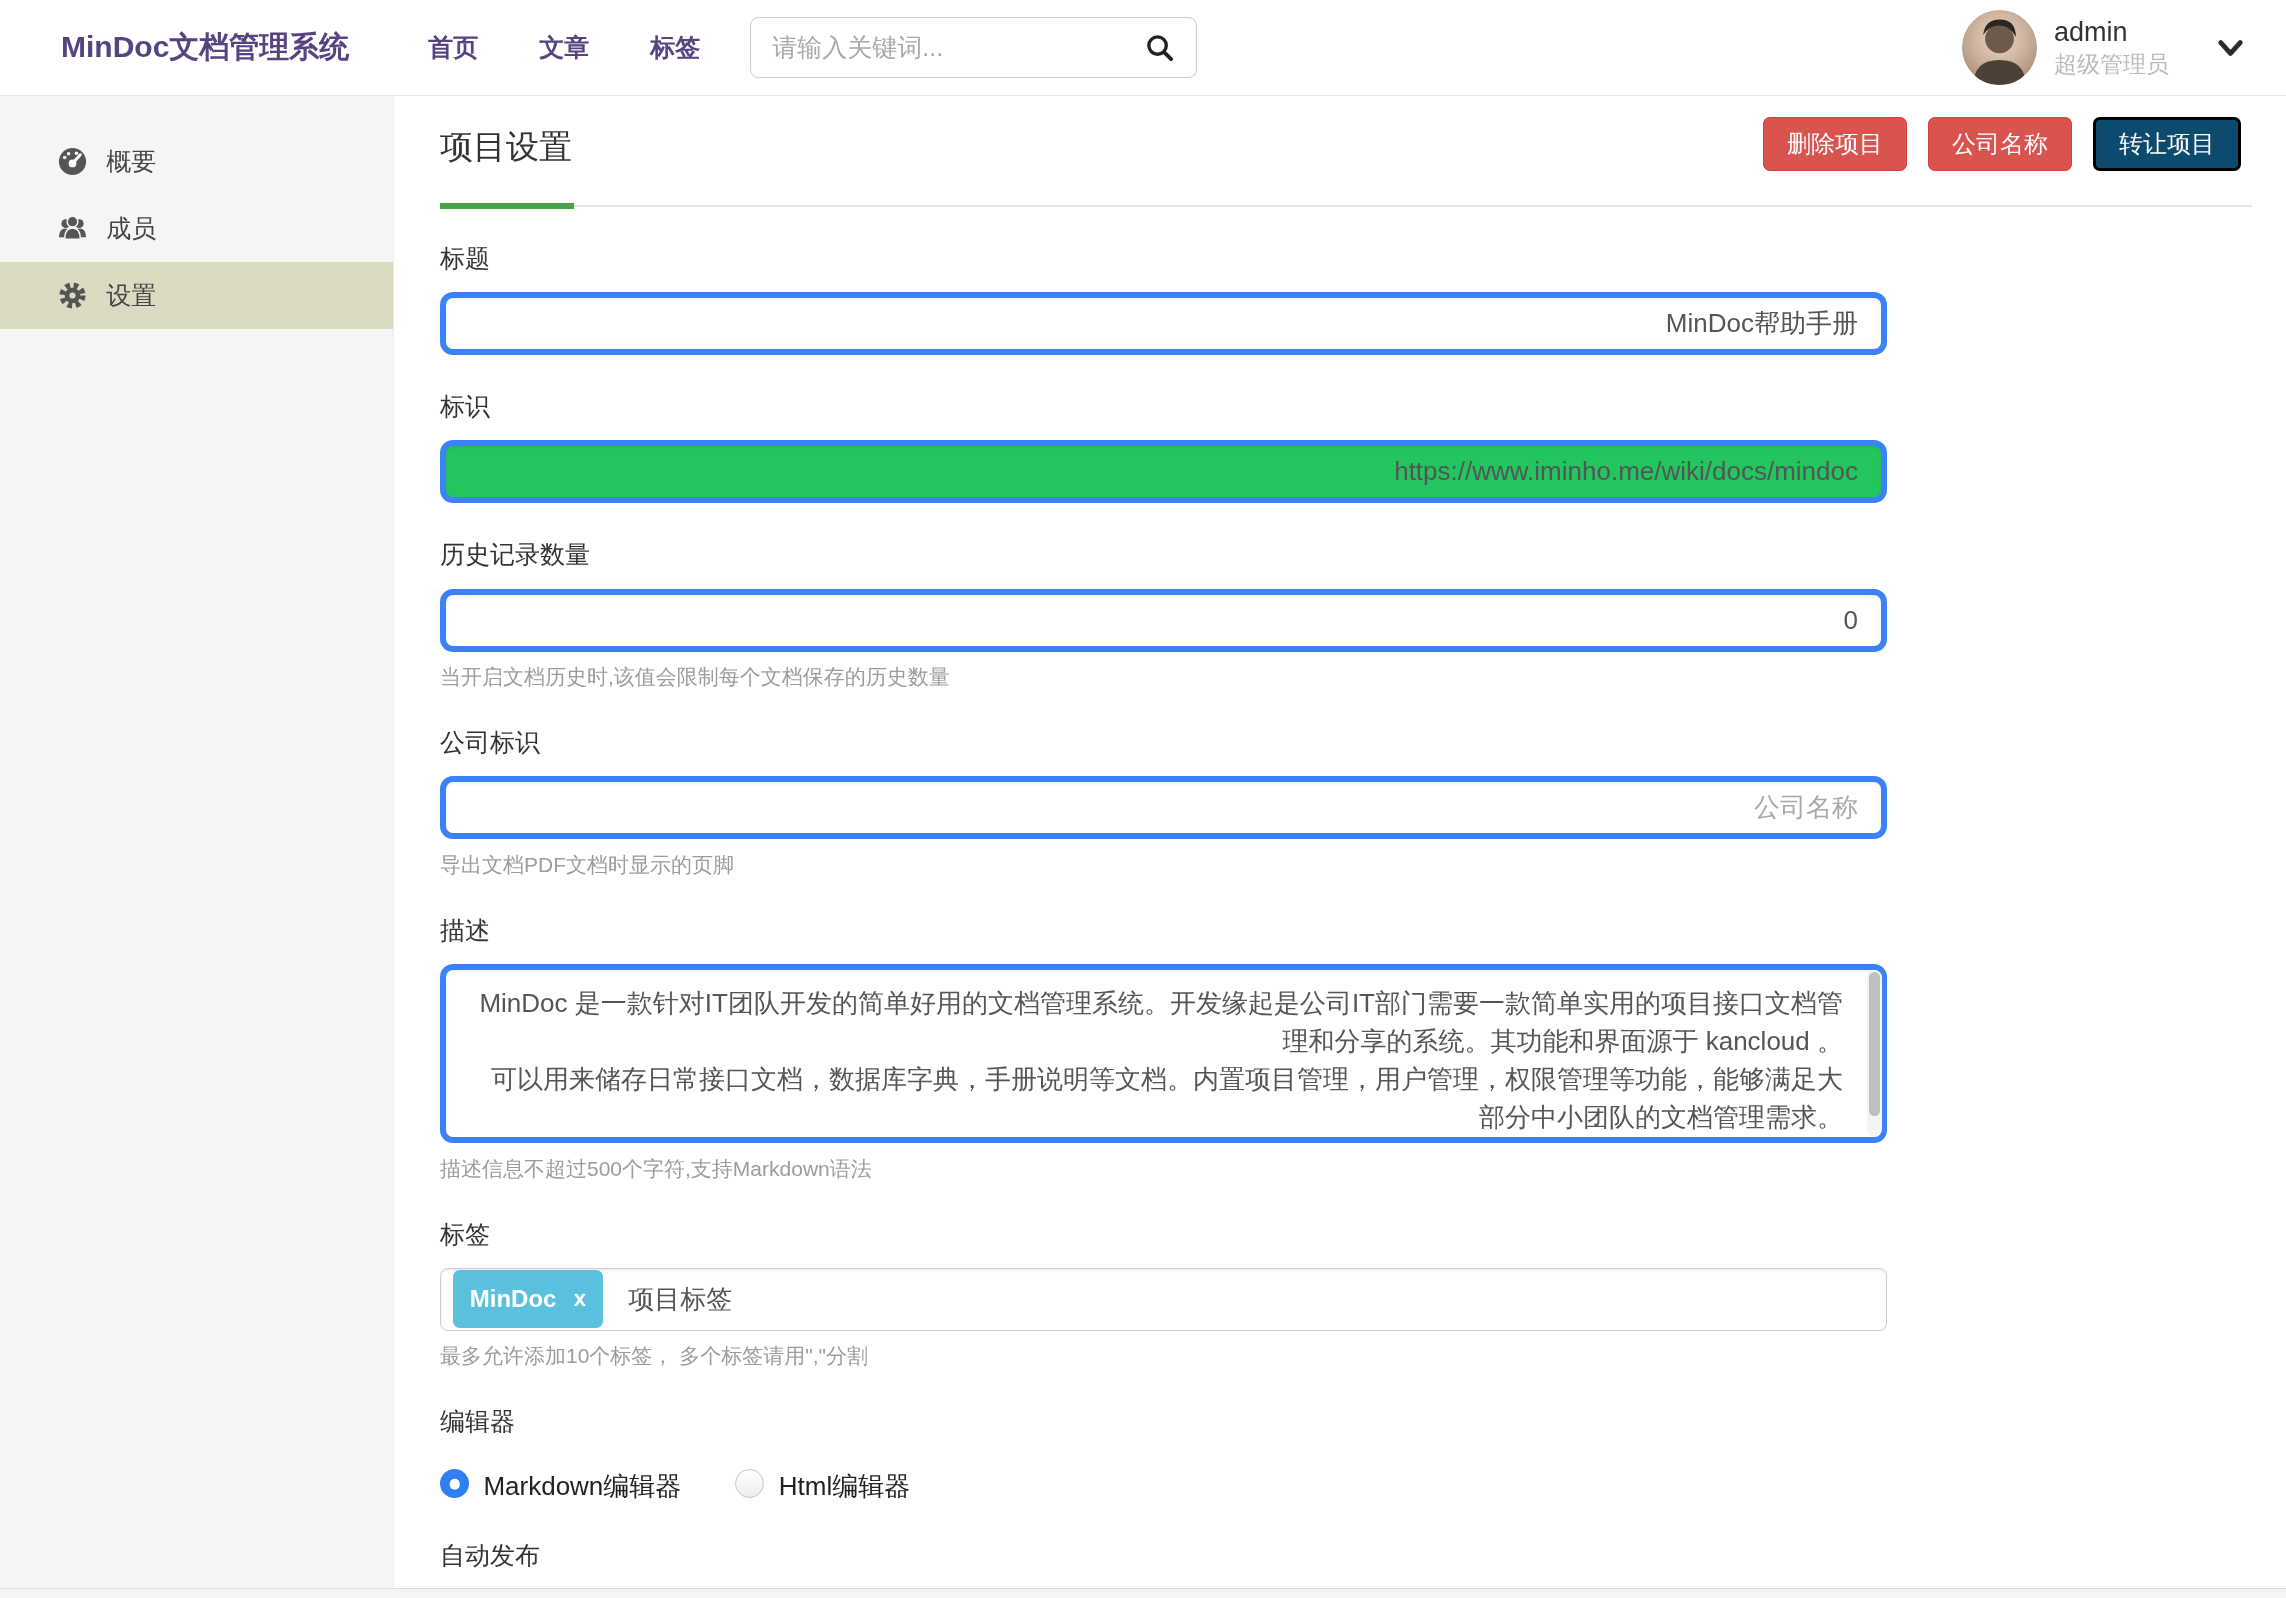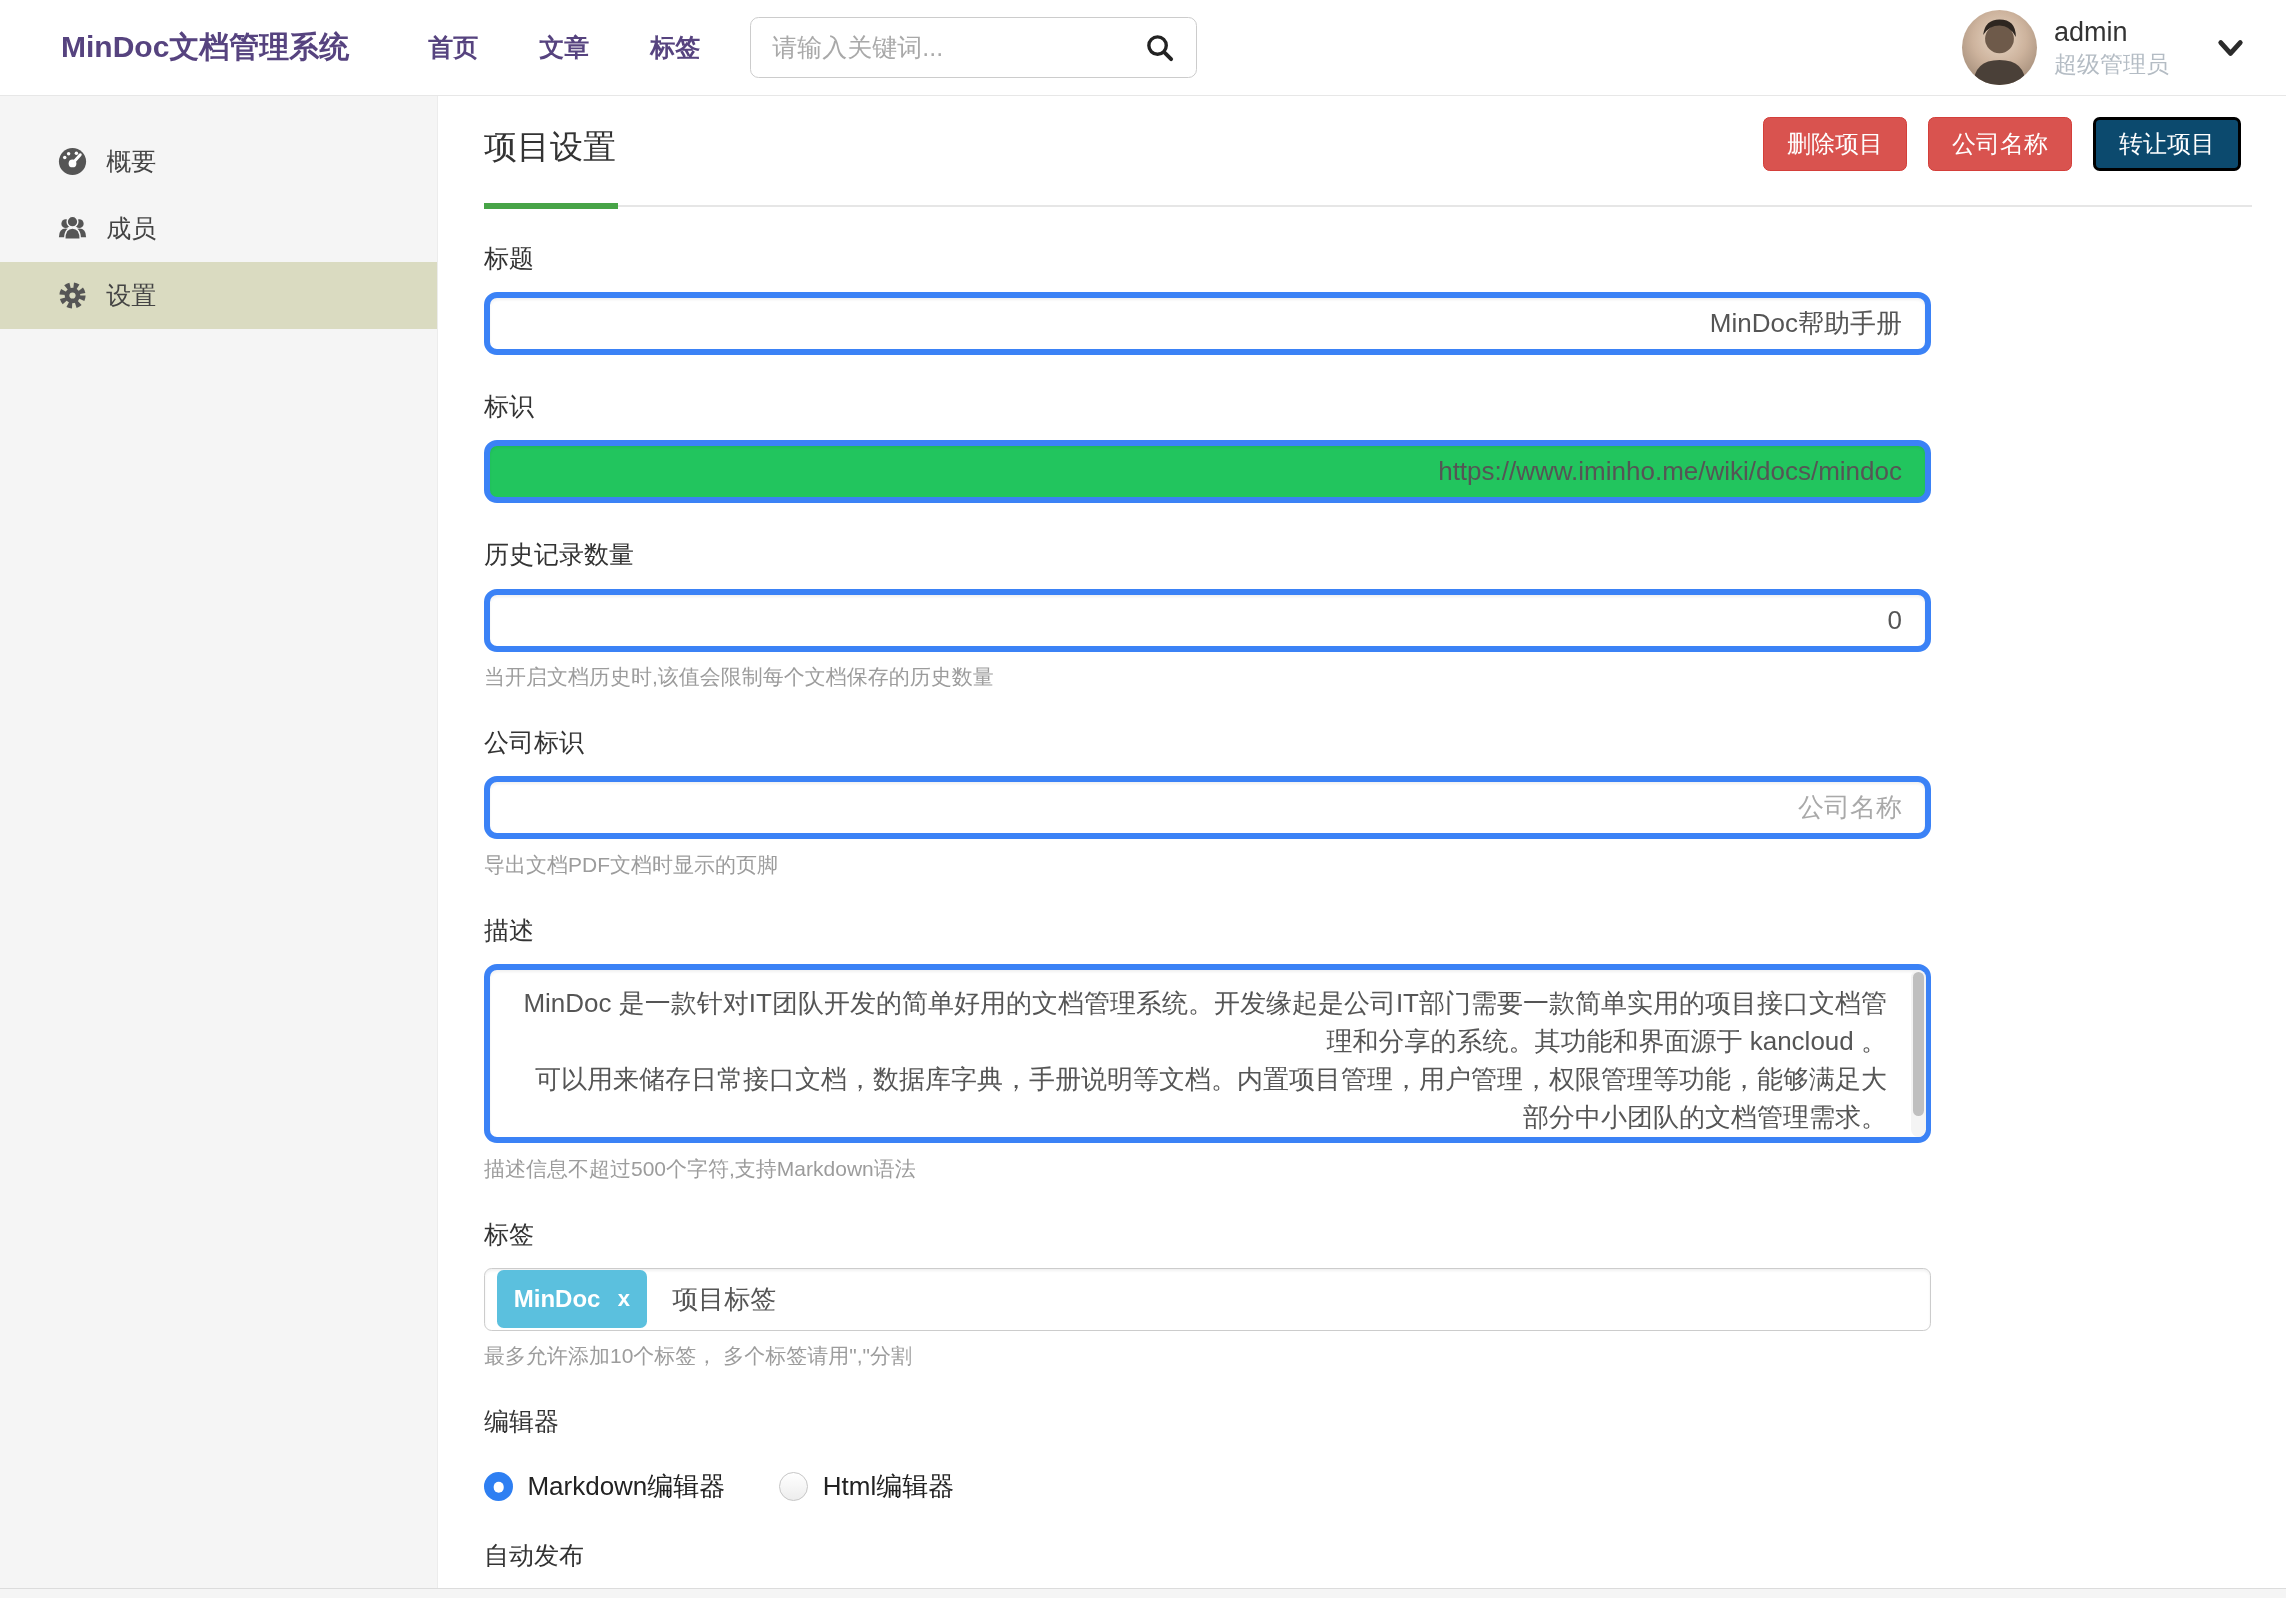--- a/index.html
+++ b/index.html
@@ -31,21 +31,21 @@
   }
   .avatar svg { position:absolute; inset:0; }
   .user-text { margin-left:17px; line-height:1.25; }
   .user-name { font-size:27px; color:#333; }
   .user-role { font-size:23px; color:#b4bcc4; }
   .caret { margin-left:44px; width:35px; height:35px; cursor:pointer; }
 
   
   .layout { display:flex; height:1503px; }
   .sidebar {
-    width:438px; background:#f5f5f5; border-right:1px solid #ececec; padding-top:32px; flex:0 0 auto;
+    width:394px; background:#f5f5f5; border-right:1px solid #ececec; padding-top:32px; flex:0 0 auto;
   }
   .side-item {
     height:67px; display:flex; align-items:center; padding-left:56px; gap:17.3px;
     font-size:25px; color:#444; cursor:pointer;
   }
   .side-item.active { background:#dadbc1; }
   .side-icon { width:33px; height:33px; flex:0 0 auto; }
 
   .main { flex:1; padding:21px 34px 0 46px; position:relative; }
 
@@ -97,21 +97,21 @@
     box-shadow: inset 0 1.9px 2.9px rgba(0,0,0,0.06);
   }
   .tag {
     background:#5bc0de; color:#fff; font-weight:bold; font-size:24px;
     border-radius:6.7px; padding:0 17.3px; height:58px; display:flex; align-items:center; gap:17.3px;
   }
   .tag-close { cursor:pointer; font-size:22px; font-weight:bold; }
   .tags-placeholder { color:#555; font-size:26px; }
 
   .radio-group { display:flex; gap:54px; margin-top:31px; align-items:center; }
-  .radio { display:flex; align-items:center; gap:14.4px; font-size:26px; color:#222; cursor:pointer; }
+  .radio { display:flex; align-items:flex-start; gap:14.4px; font-size:26px; color:#222; cursor:pointer; }
   .radio-dot { width:29px; height:29px; border-radius:50%; position:relative; flex:0 0 auto; }
   .radio-dot.checked { background:#2e7ff2; }
   .radio-dot.checked::after {
     content:""; position:absolute; left:50%; top:50%; width:10.6px; height:10.6px;
     transform:translate(-50%,-50%); background:#fff; border-radius:50%;
   }
   .radio-dot.unchecked { background:linear-gradient(#fff,#ededed); border:1.9px solid #c6c6c6; }
 
   .toggle {
     width:176px; height:56px; border:1px solid #ccc; border-radius:7.7px; overflow:hidden;

